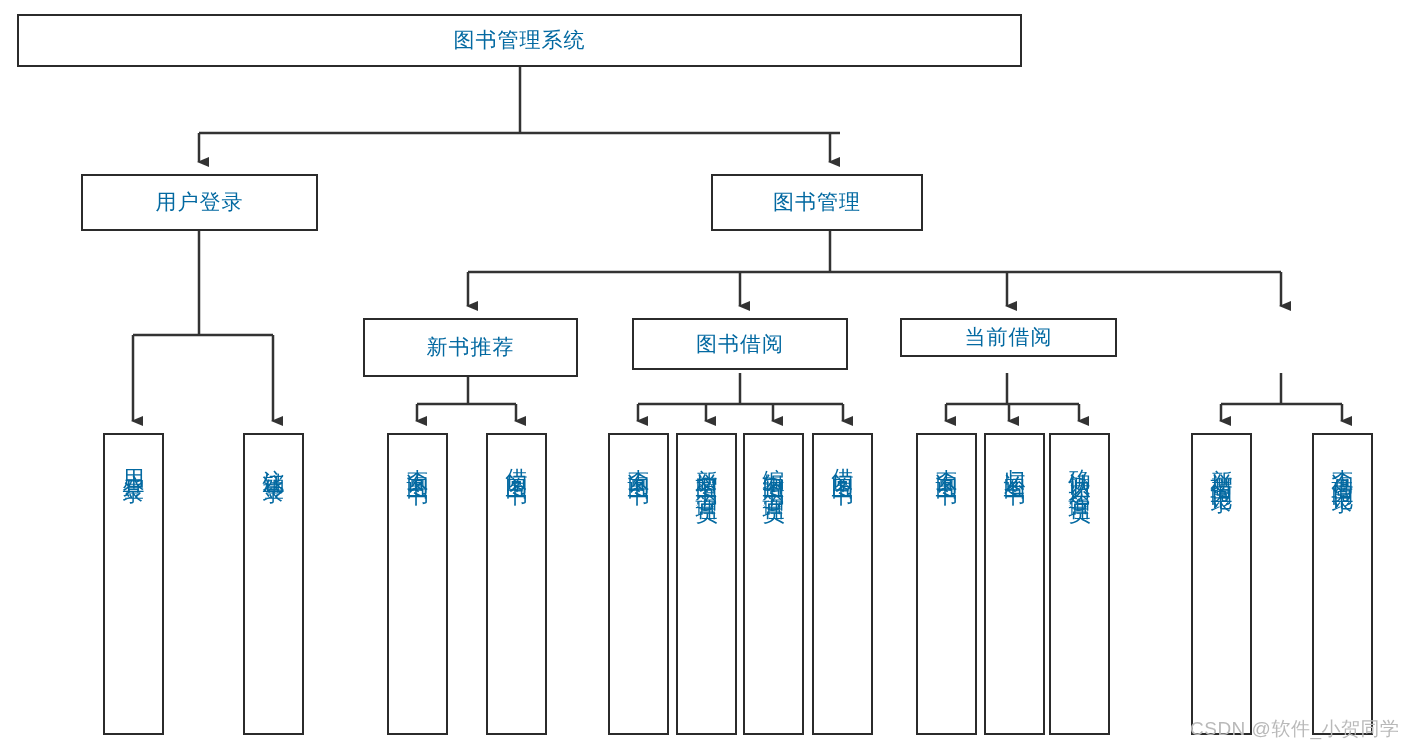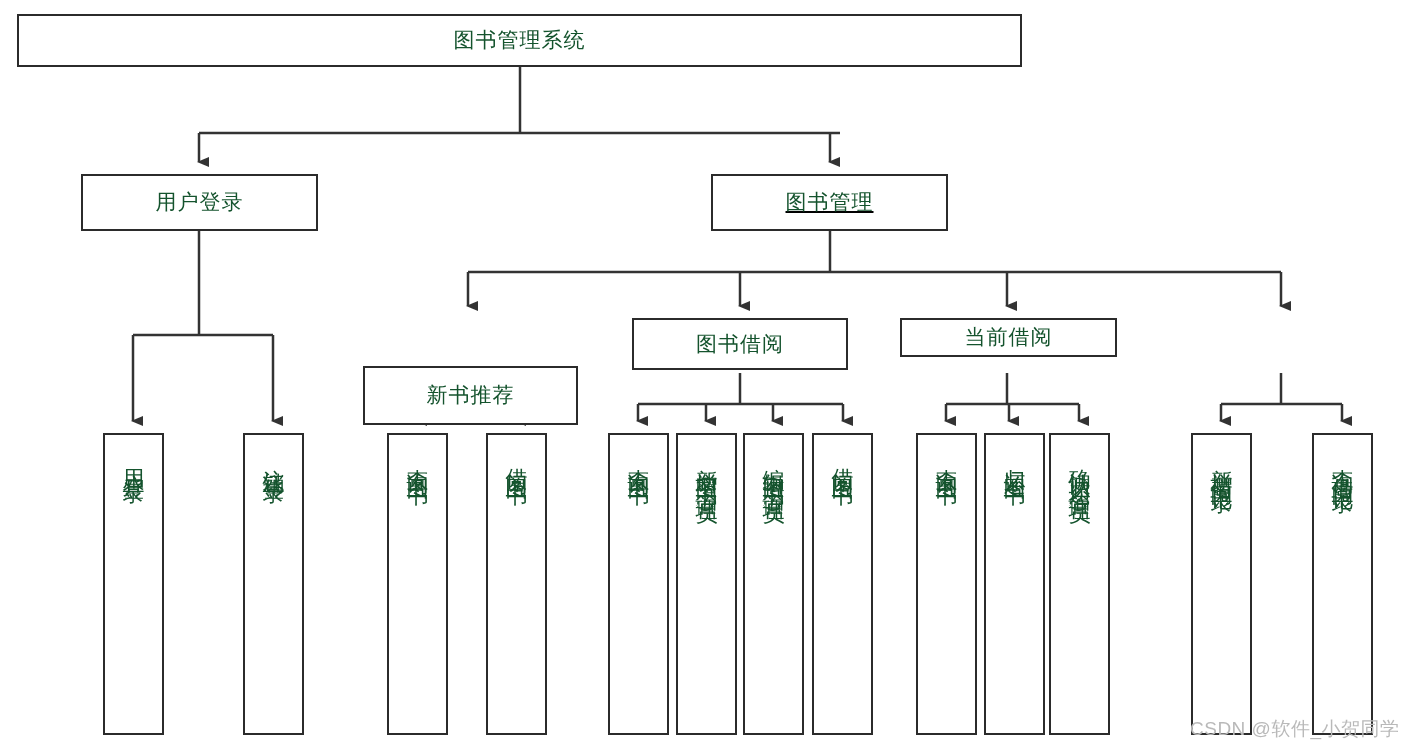--- a/index.html
+++ b/index.html
@@ -30,21 +30,21 @@
     position: absolute;
     box-sizing: border-box;
     background: #ffffff;
     border: 2px solid #2b2b2b;
     display: flex;
     align-items: center;
     justify-content: center;
     overflow: hidden;
   }
   .node-label {
-    color: #14532d;
+    color: #0369a1;
     line-height: 1.08;
     text-align: right;
     white-space: nowrap;
   }
   .node.horizontal .node-label {
     font-size: 21px;
     letter-spacing: 1px;
   }
   .node.root .node-label {
     font-size: 21px;
@@ -127,25 +127,25 @@
     </g>
   </svg>
 
   <div class="node root horizontal" style="left:17px; top:14px; width:1005px; height:53px;">
     <span class="node-label">图书管理系统</span>
   </div>
 
   <div class="node horizontal" style="left:81px; top:174px; width:237px; height:57px;">
     <span class="node-label">用户登录</span>
   </div>
-  <div class="node horizontal" style="left:711px; top:174px; width:237px; height:57px;text-decoration:underline;">
+  <div class="node horizontal" style="left:711px; top:174px; width:212px; height:57px;">
     <span class="node-label">图书管理</span>
   </div>
 
-  <div class="node horizontal" style="left:363px; top:318px; width:215px; height:59px;margin-top:48px;">
+  <div class="node horizontal" style="left:363px; top:318px; width:215px; height:59px;">
     <span class="node-label">新书推荐</span>
   </div>
   <div class="node horizontal" style="left:632px; top:318px; width:216px; height:52px;">
     <span class="node-label">图书借阅</span>
   </div>
   <div class="node horizontal" style="left:900px; top:318px; width:217px; height:39px;">
     <span class="node-label">当前借阅</span>
   </div>
 
   <div class="node vertical" style="left:103px; top:433px; width:61px; height:302px;">

